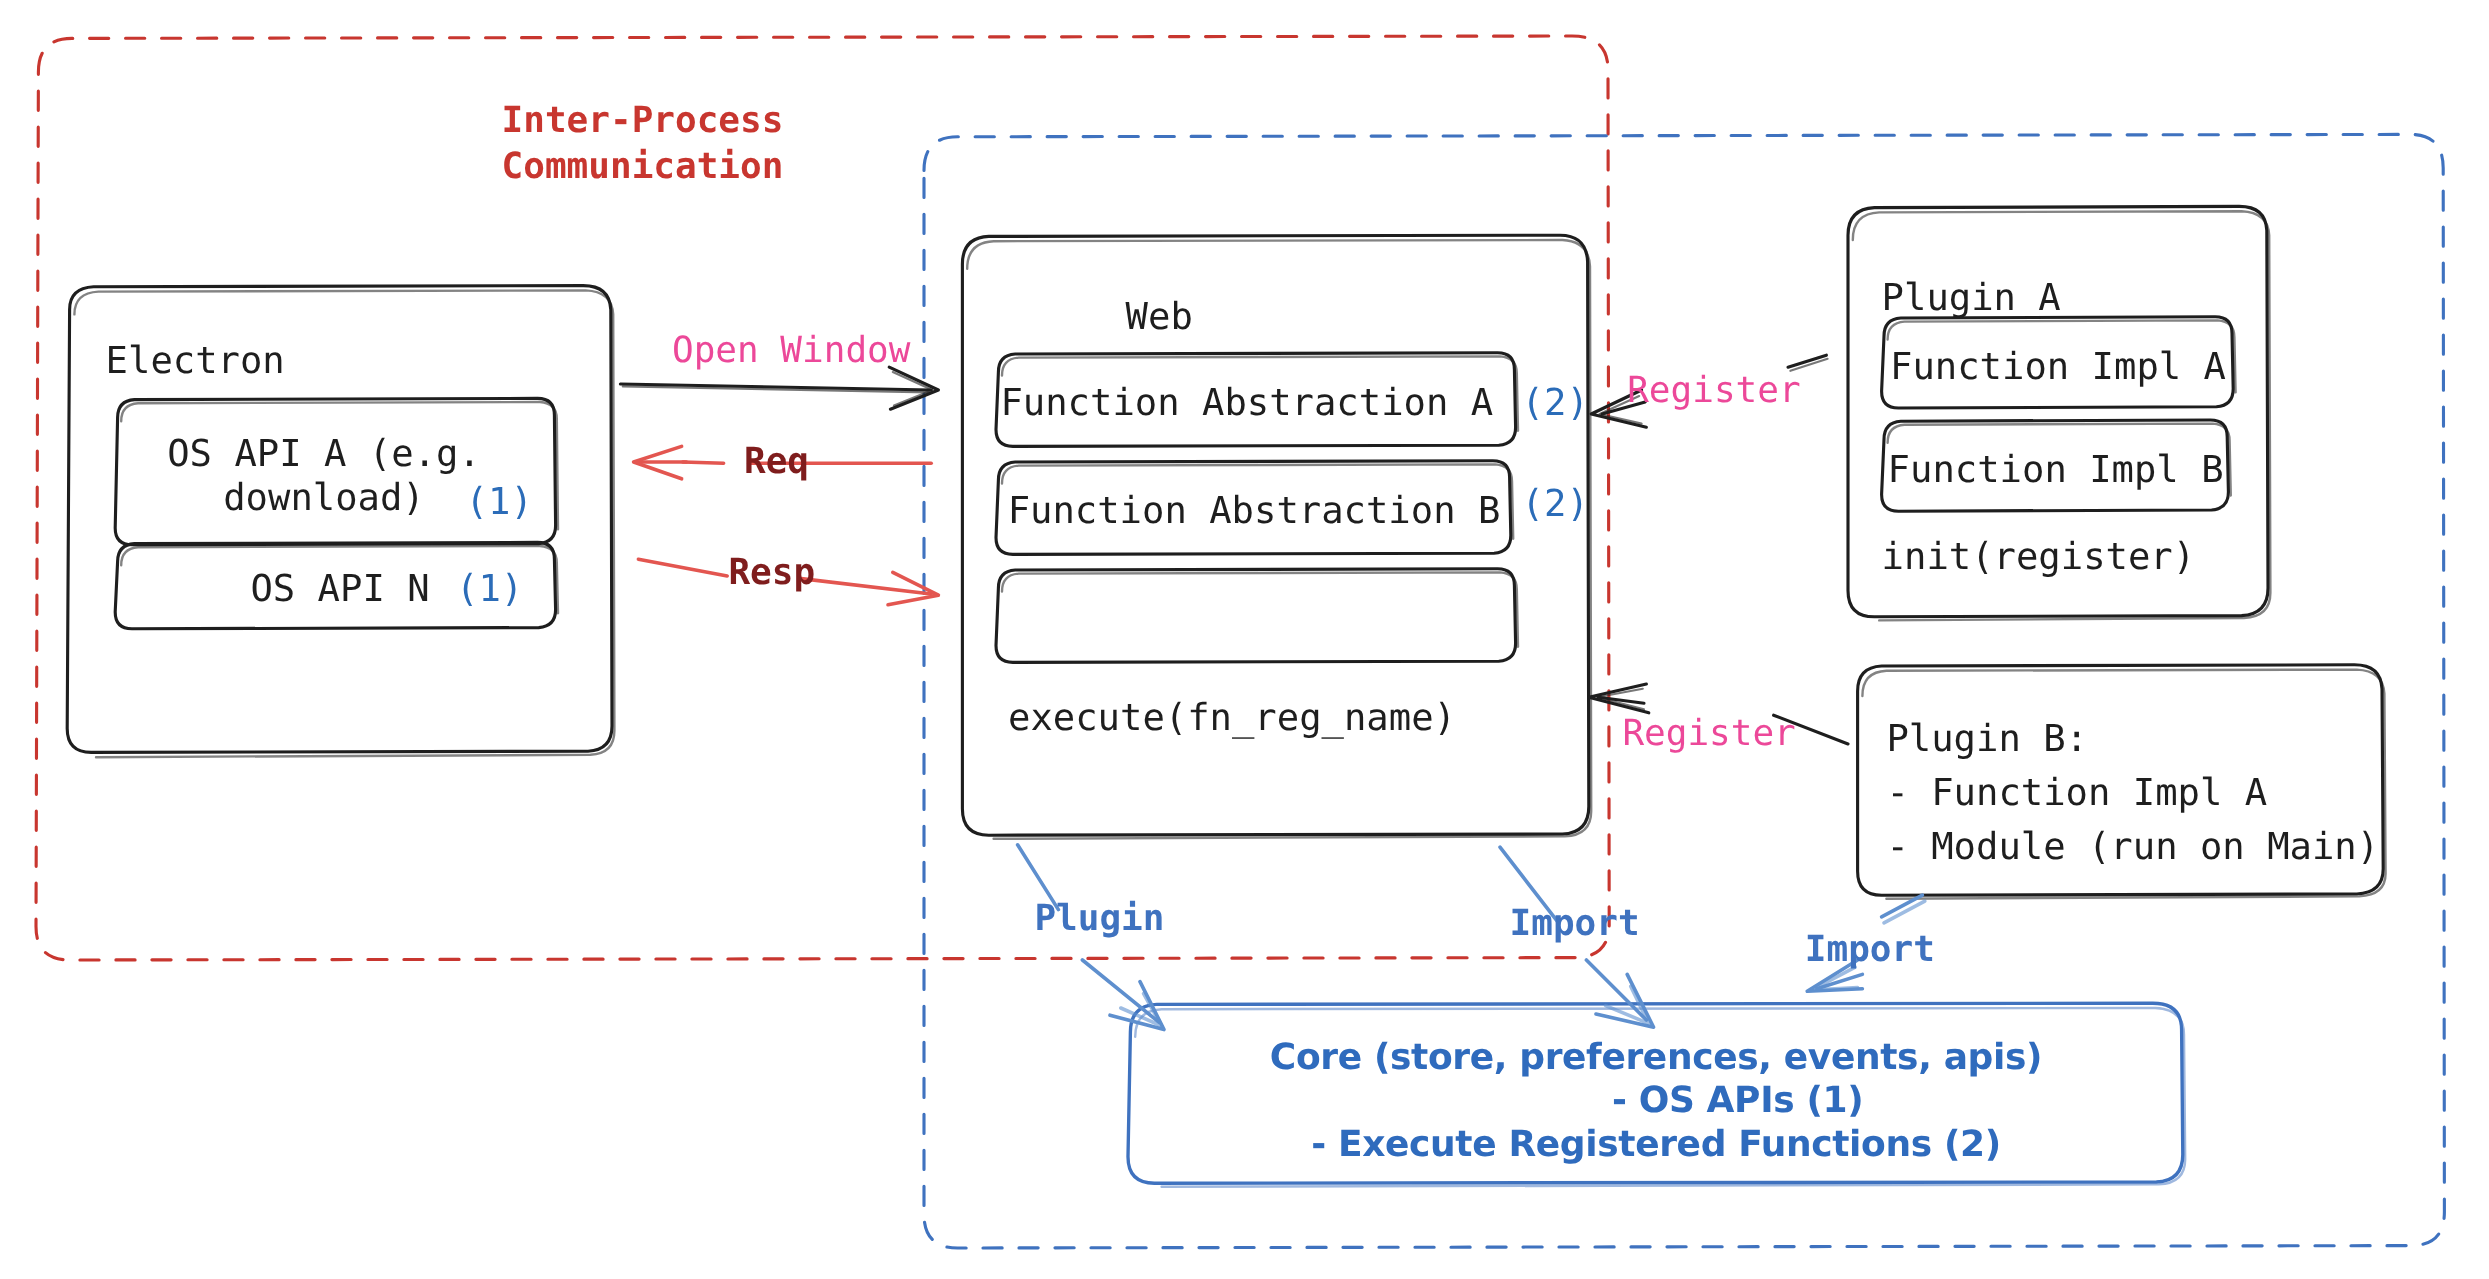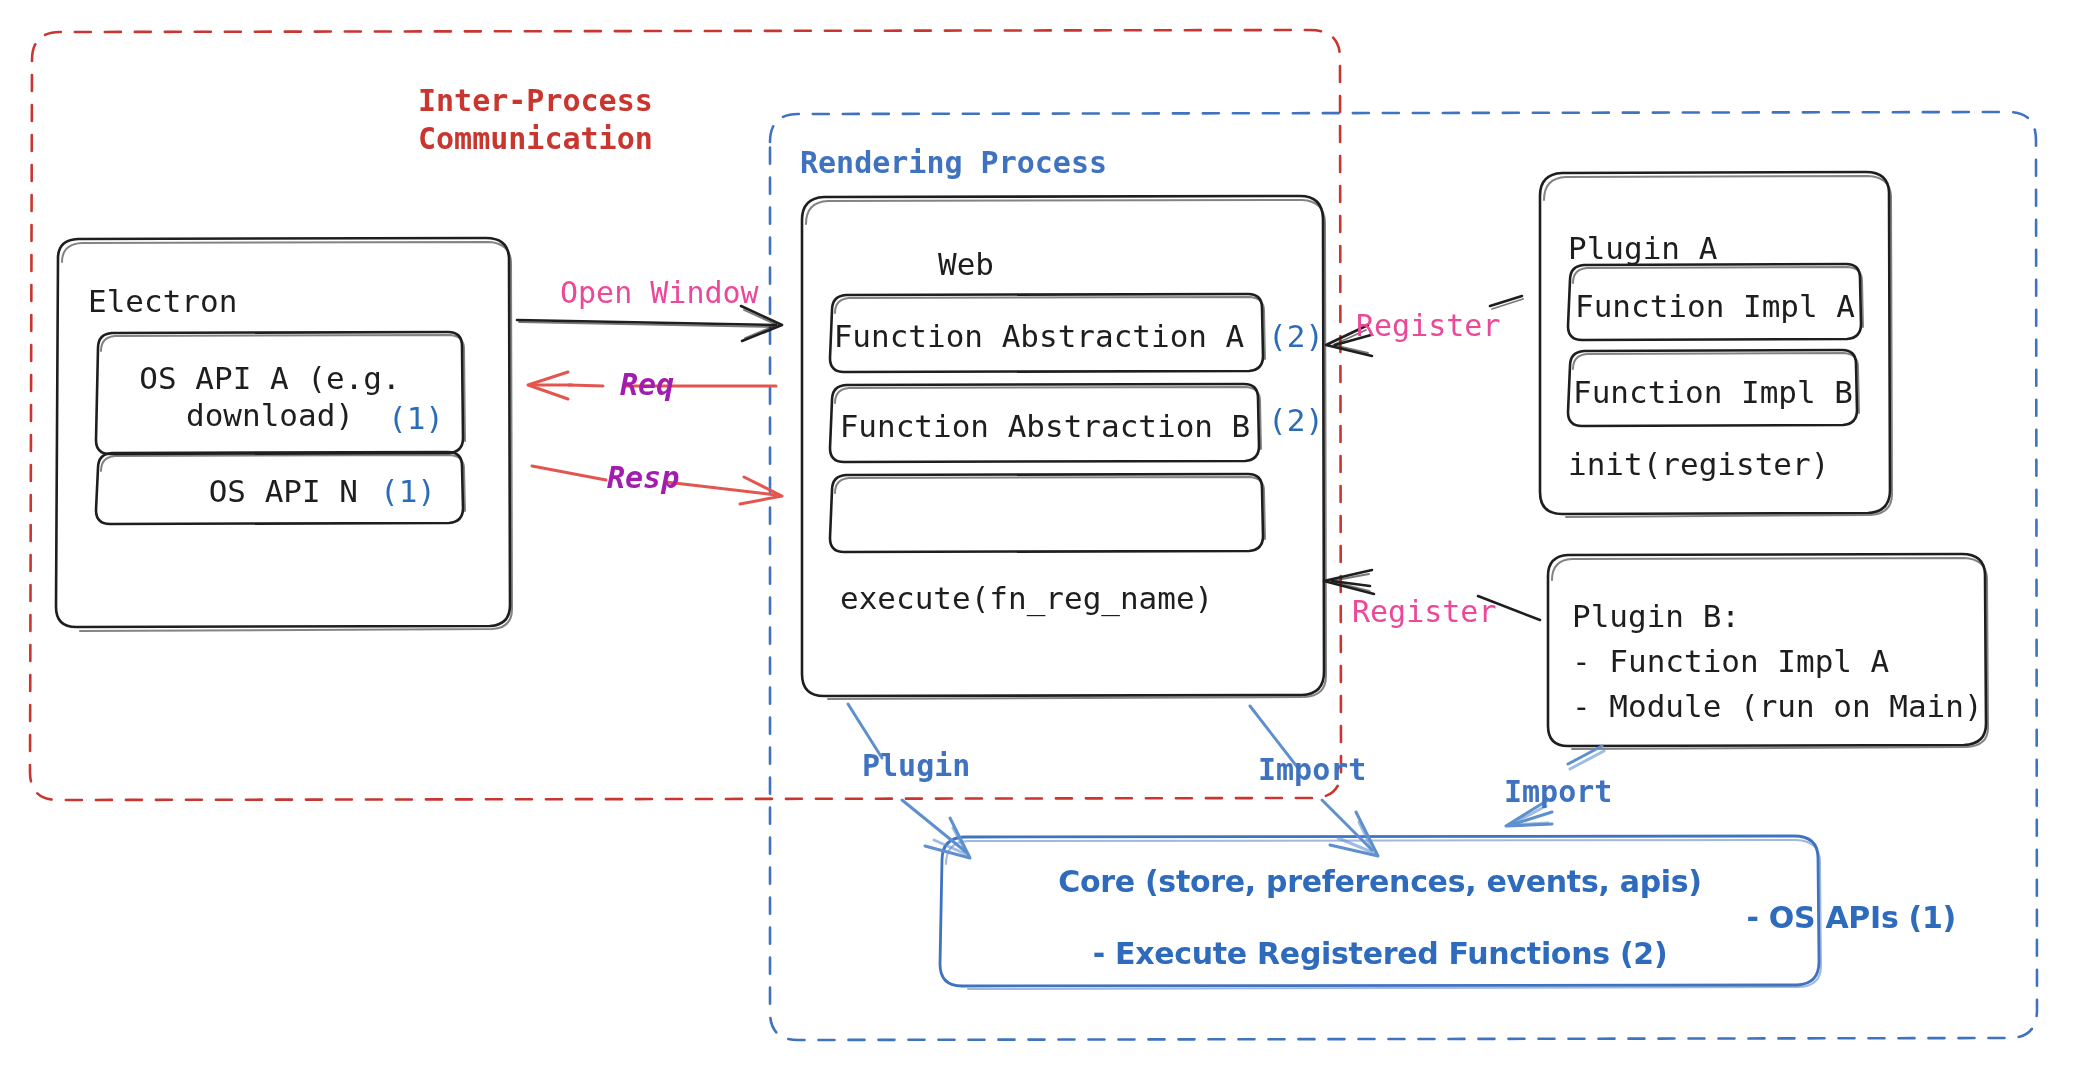--- a/index.html
+++ b/index.html
@@ -51,21 +51,21 @@
     line-height: 1.28;
     font-family: "DejaVu Sans Mono", "Liberation Mono", monospace;
   }
   .edge-label {
     position: absolute;
     font-size: 30px;
     white-space: pre;
     font-family: "DejaVu Sans Mono", "Liberation Mono", monospace;
     color: #ec4899;
   }
-  .edge-label.red { color: #a21caf; font-weight: bold; font-style: italic; }
+  .edge-label.red { color: #7f1d1d; font-weight: bold; }
   .edge-label.blue { color: #3f72bf; font-weight: bold; }
   .marker {
     position: absolute;
     font-size: 31px;
     color: #2b6cb8;
     font-family: "DejaVu Sans Mono", "Liberation Mono", monospace;
     white-space: pre;
   }
   .core-text {
     position: absolute;
@@ -220,21 +220,20 @@
       <path class="arrB" d="M1570 769 L1604 751" opacity=".6"></path>
       <path class="arrB" d="M1514 824 L1552 812"></path>
       <path class="arrB" d="M1548 800 L1506 826 L1552 824"></path>
       <path class="arrB" d="M1546 806 L1510 825 L1548 823" opacity=".6"></path>
     </g>
   </svg>
 
   <div class="group-label" style="left:418px; top:82px; color:#c8362f;">Inter-Process
 Communication</div>
 
-  <div class="group-label" style="left:800px; top:144px; color:#3f72bf;">Rendering Process</div>
 
   <div class="lbl box-title" style="left:88px; top:283px;">Electron</div>
 
   <div class="inner-label" style="left:120px; top:360px; width:300px; text-align:center;">OS API A (e.g.
 download)</div>
   <div class="marker" style="left:388px; top:400px;">(1)</div>
 
   <div class="inner-label" style="left:128px; top:473px; width:230px; text-align:right;">OS API N</div>
   <div class="marker" style="left:380px; top:473px;">(1)</div>
 
@@ -255,21 +254,21 @@
 
   <div class="inner-label" style="left:1570px; top:288px; width:290px;">Function Impl A</div>
 
   <div class="lbl" style="left:1568px; top:446px; font-size:31px;">init(register)</div>
 
   <div class="lbl" style="left:1572px; top:598px; font-size:31px;">Plugin B:</div>
   <div class="lbl" style="left:1572px; top:643px; font-size:31px;">- Function Impl A</div>
   <div class="lbl" style="left:1572px; top:688px; font-size:31px;">- Module (run on Main)</div>
 
   <div class="core-text" style="left:940px; top:862px; width:880px;">Core (store, preferences, events, apis)</div>
-  <div class="core-text" style="left:940px; top:898px; width:1016px;text-align:right;">- OS APIs (1)</div>
+  <div class="core-text" style="left:940px; top:898px; width:1016px;">- OS APIs (1)</div>
   <div class="core-text" style="left:940px; top:934px; width:880px;">- Execute Registered Functions (2)</div>
 
   <div class="edge-label" style="left:560px; top:275px;">Open Window</div>
 
   <div class="edge-label red" style="left:620px; top:367px;">Req</div>
 
   <div class="edge-label red" style="left:607px; top:460px;">Resp</div>
 
   <div class="edge-label" style="left:1356px; top:308px;">Register</div>
 

